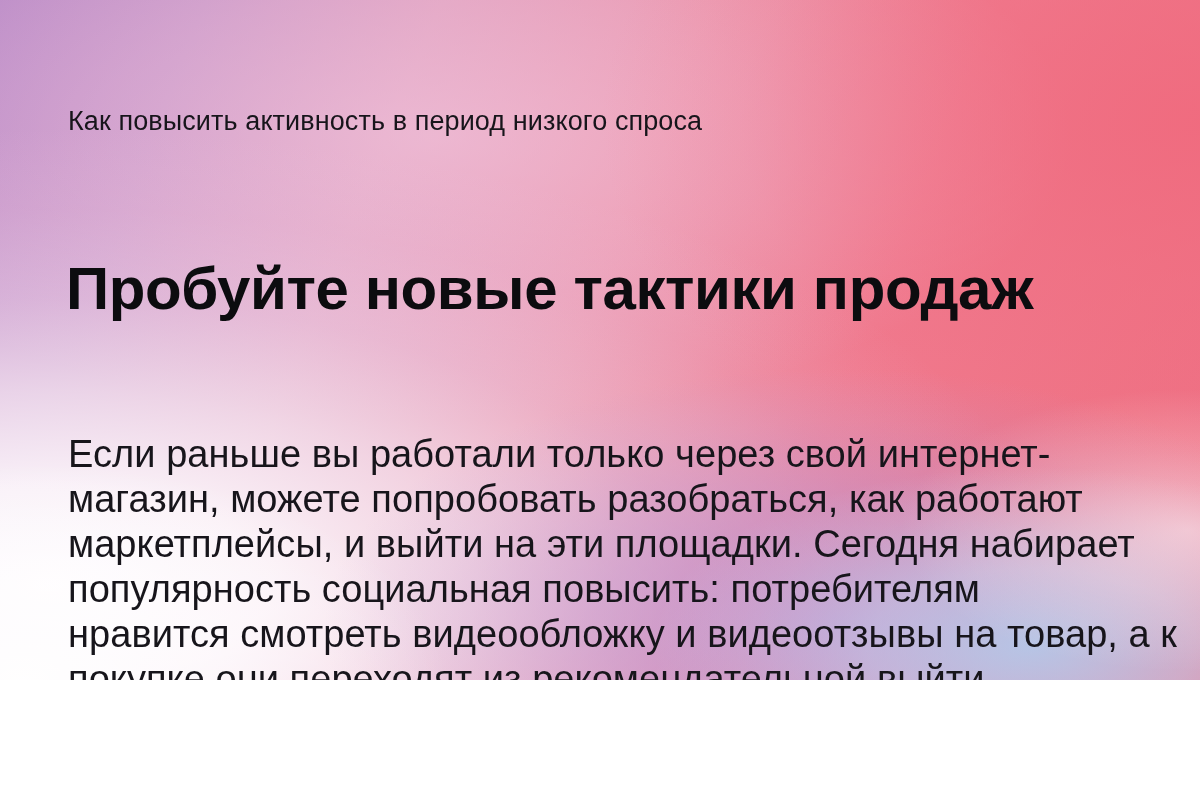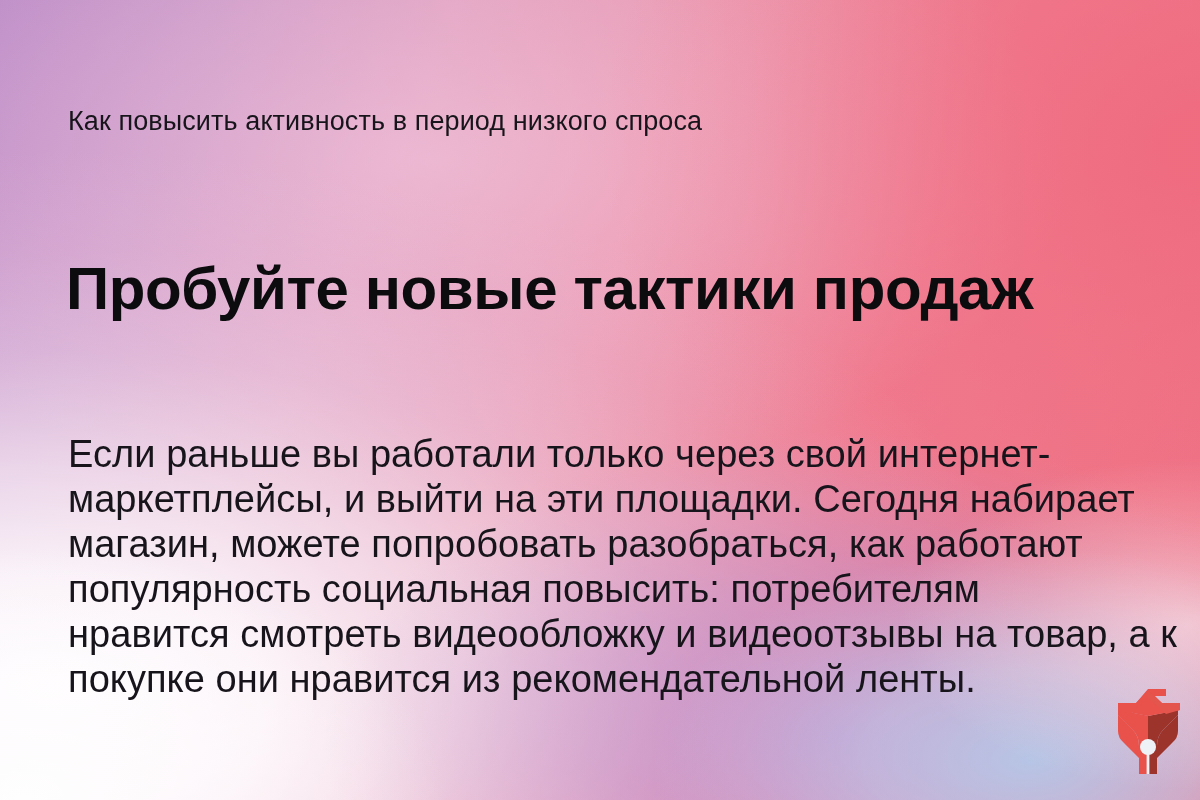--- a/index.html
+++ b/index.html
@@ -5,21 +5,21 @@
 <style>
   html, body {
     margin: 0;
     padding: 0;
     background: #ffffff;
   }
 
   .slide {
     position: relative;
     width: 1200px;
-    height: 800px;
+    height: 680px;
     overflow: hidden;
     font-family: "Liberation Sans", "DejaVu Sans", sans-serif;
     background: #e9a7bd;
   }
 
   
   .bg-layer {
     position: absolute;
     inset: 0;
     pointer-events: none;
@@ -176,25 +176,25 @@
   <div class="bg-layer bg-veil-tr"></div>
 
   <div class="content">
 
     <div class="eyebrow">Как повысить активность в период низкого спроса</div>
 
     <h1 class="headline">Пробуйте новые тактики продаж</h1>
 
     <div class="body-copy">
       <span class="line">Если раньше вы работали только через свой интернет-</span>
+      <span class="line">магазин, можете попробовать разобраться, как работают</span>
       <span class="line">маркетплейсы, и выйти на эти площадки. Сегодня набирает</span>
-      <span class="line">магазин, можете попробовать разобраться, как работают</span>
       <span class="line">популярность социальная повысить: потребителям</span>
       <span class="line">нравится смотреть видеообложку и видеоотзывы на товар, а к</span>
-      <span class="line">покупке они нравится из рекомендательной ленты.</span>
+      <span class="line">покупке они переходят из рекомендательной выйти.</span>
     </div>
 
     <div class="logo">
       <svg viewBox="0 0 80 88" xmlns="http://www.w3.org/2000/svg">
 
         <path d="M40 30 L40 58 L40 88 L31 88 L31 60 Q31 50 25 44 L10 29 L10 24 L40 30 Z" fill="#e8524a"></path>
         <path d="M10 24 L40 30 L40 58 L22 41 L10 29 Z" fill="#e8524a"></path>
 
         <path d="M10 24 L10 45 Q10 52 16 57 L31 72 L31 60 Q31 50 25 44 L10 29 Z" fill="#e8524a"></path>
 

